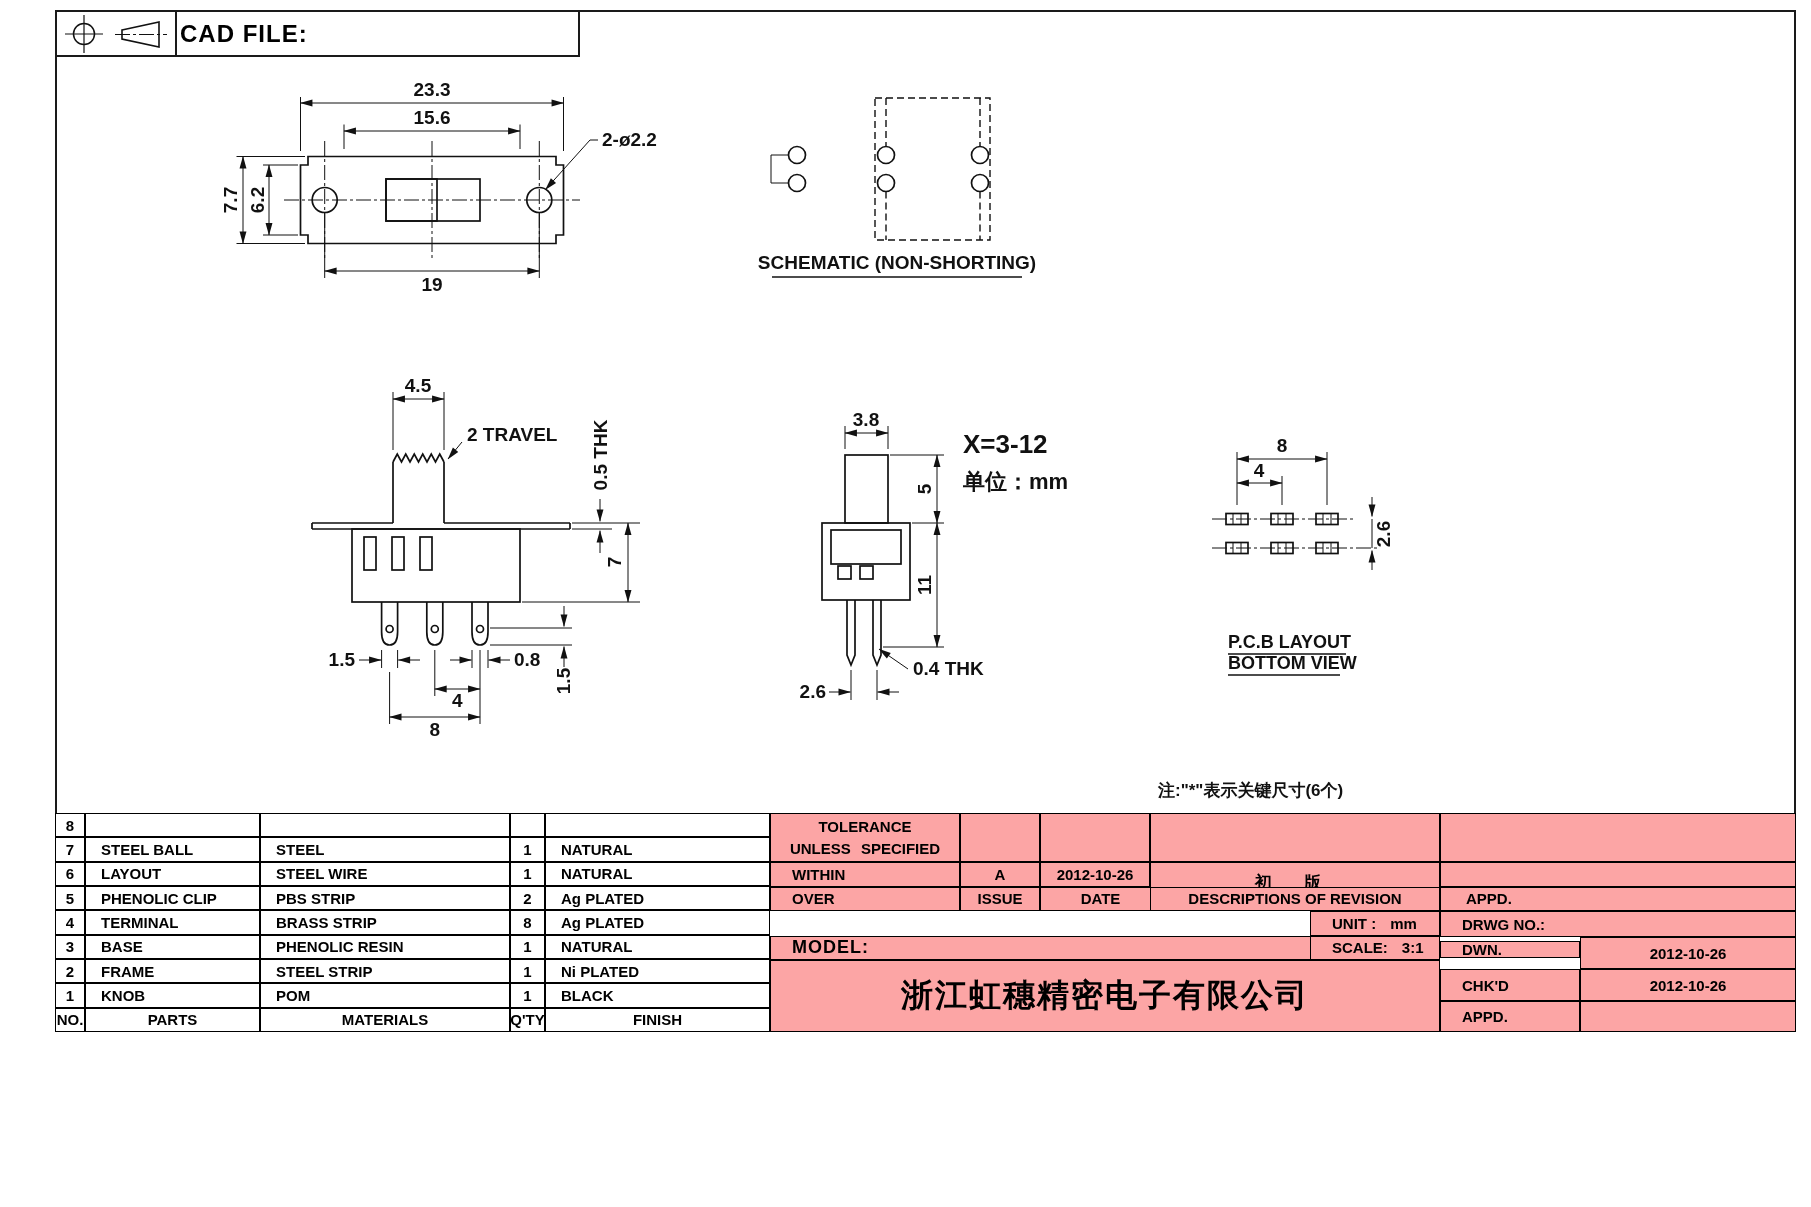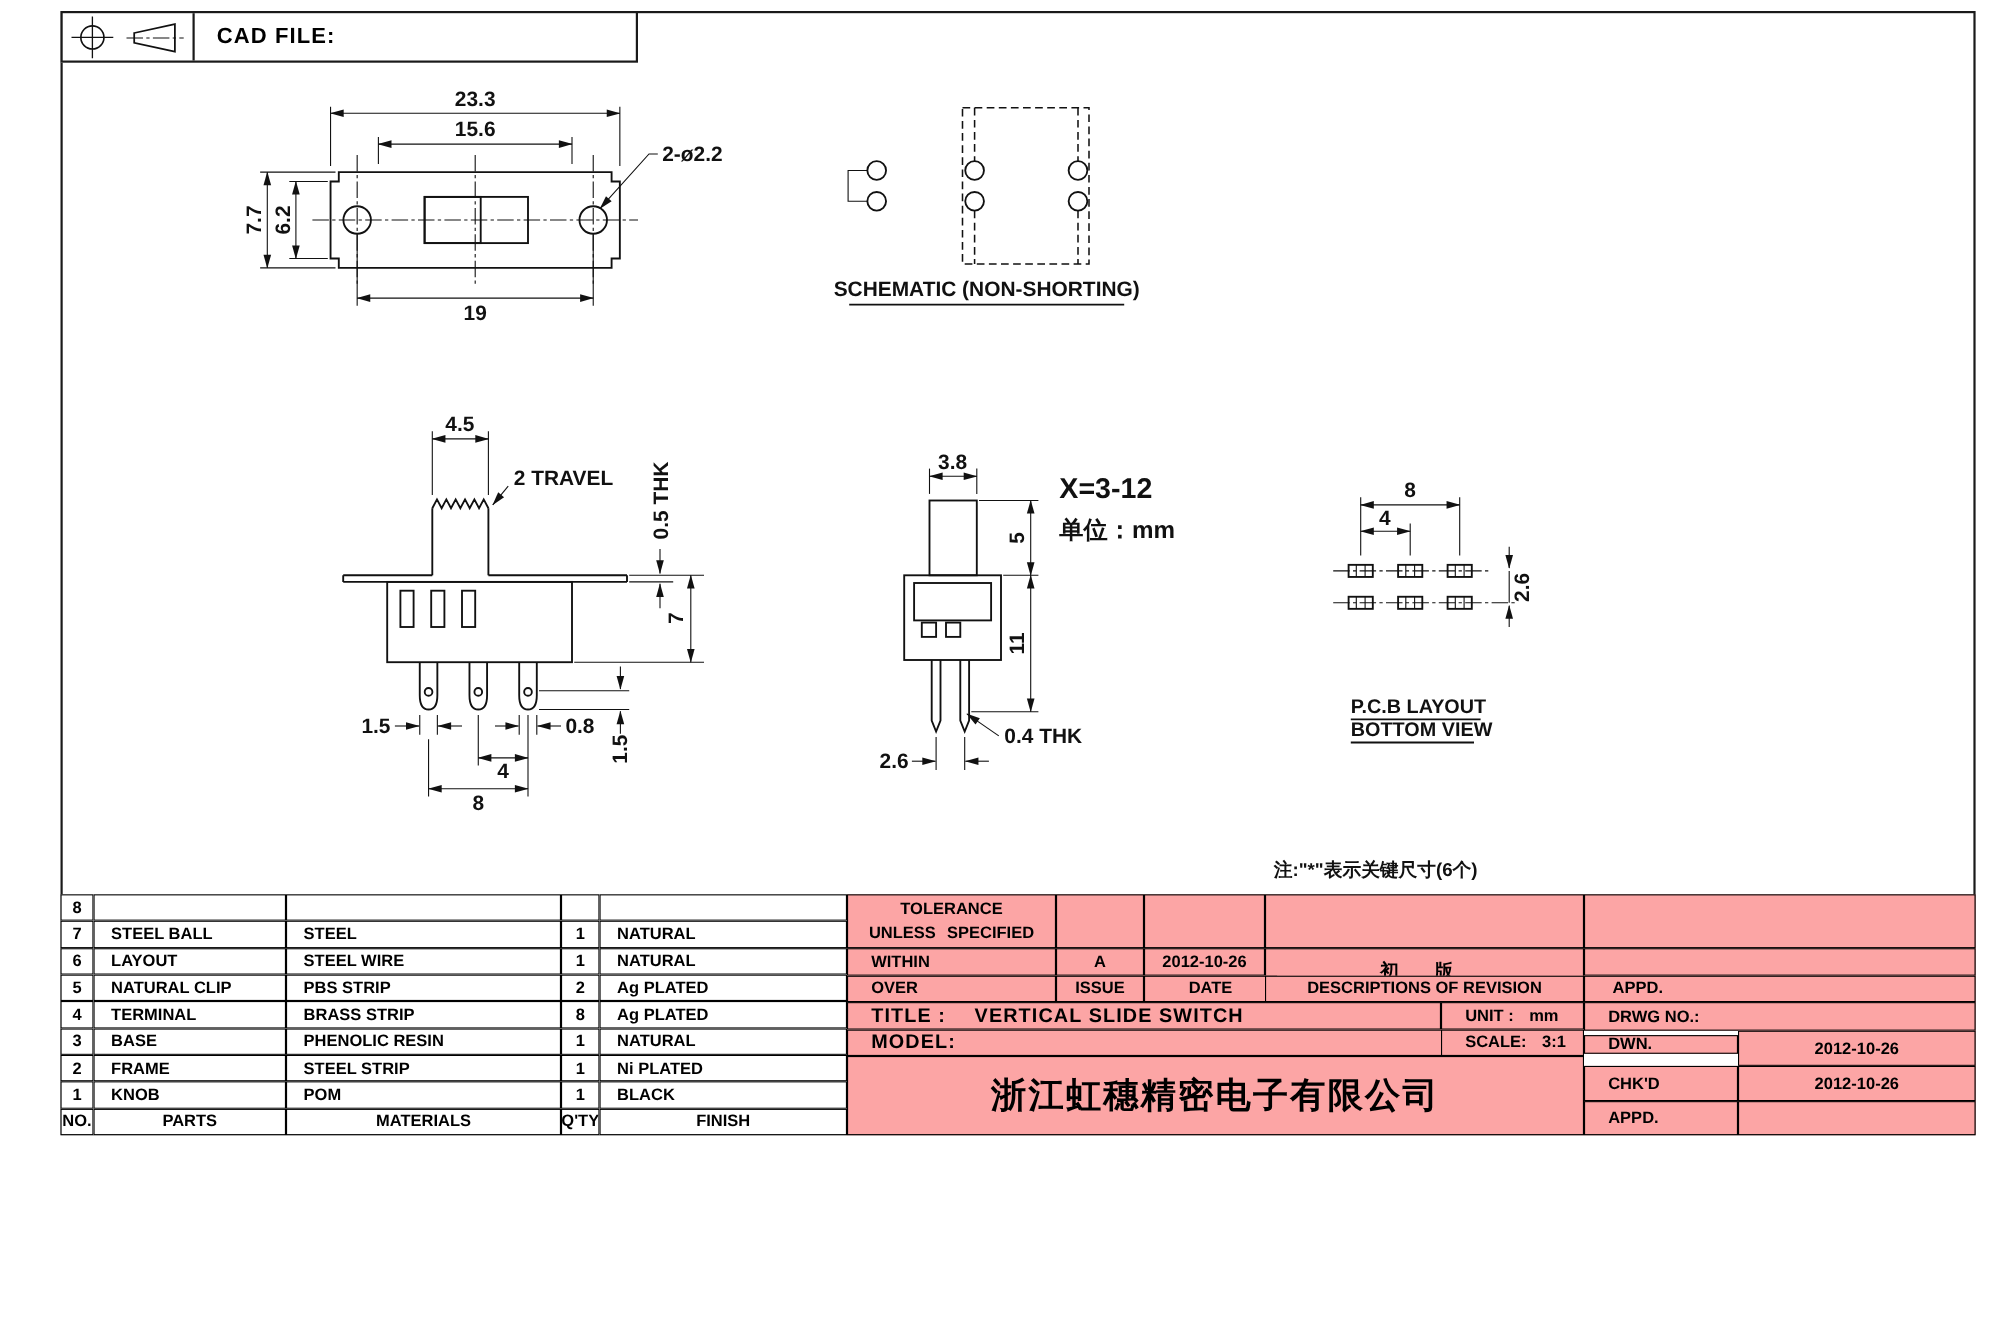--- a/index.html
+++ b/index.html
@@ -2,21 +2,21 @@
 <html><head>
 <meta charset="utf-8">
 <style>
   *{box-sizing:border-box;margin:0;padding:0}
   html,body{background:#ffffff}
   .sheet{position:relative;width:1811px;height:1207px;background:#fff;color:#000;
          font-family:"Liberation Sans",sans-serif;overflow:hidden}
   .border-rect{position:absolute;left:55px;top:10px;width:1741px;height:1022px;border:2px solid #1a1a1a}
   .cad-box{position:absolute;left:55px;top:10px;width:525px;height:47px;border:2px solid #1a1a1a;display:flex;background:#fff}
   .cad-sym{width:120px;height:100%;border-right:2px solid #1a1a1a;display:flex;align-items:center;justify-content:center}
-  .cad-label{flex:1;display:flex;align-items:center;padding-left:20px;font-weight:bold;font-size:20px;letter-spacing:1px}
+  .cad-label{flex:1;display:flex;align-items:center;padding-left:3px;font-weight:bold;font-size:24px;letter-spacing:1px}
   svg.drawing{position:absolute;left:0;top:0}
 
   
   .ol{stroke:#111;stroke-width:1.7;fill:none}
   .tl{stroke:#111;stroke-width:1;fill:none}
   .cl{stroke:#111;stroke-width:1;fill:none;stroke-dasharray:15 3 3 3}
   .dl{stroke:#111;stroke-width:1.4;fill:none;stroke-dasharray:7 4}
   text.dim{font-family:"Liberation Sans",sans-serif;font-weight:bold;font-size:19px;fill:#111}
   text.mid{text-anchor:middle}
   text.end{text-anchor:end}
@@ -288,21 +288,21 @@
     <div class="pc-c">1</div>
     <div class="pc-l">NATURAL</div>
 
     <div class="pc-c">6</div>
     <div class="pc-l">LAYOUT</div>
     <div class="pc-l">STEEL WIRE</div>
     <div class="pc-c">1</div>
     <div class="pc-l">NATURAL</div>
 
     <div class="pc-c">5</div>
-    <div class="pc-l">NATURAL CLIP</div>
+    <div class="pc-l">PHENOLIC CLIP</div>
     <div class="pc-l">PBS STRIP</div>
     <div class="pc-c">2</div>
     <div class="pc-l">Ag PLATED</div>
 
     <div class="pc-c">4</div>
     <div class="pc-l">TERMINAL</div>
     <div class="pc-l">BRASS STRIP</div>
     <div class="pc-c">8</div>
     <div class="pc-l">Ag PLATED</div>
 
@@ -347,25 +347,20 @@
     <div class="cell cc" style="left:190px;top:49px;width:80px;height:24.5px">A</div>
     <div class="cell cc" style="left:270px;top:49px;width:110px;height:24.5px">2012-10-26</div>
     <div class="cell cc rev-desc" style="left:380px;top:49px;width:290px;height:40px">初 版</div>
     <div class="cell" style="left:670px;top:49px;width:356px;height:24.5px"></div>
 
     <div class="cell cc" style="left:190px;top:73.5px;width:80px;height:24.5px">ISSUE</div>
     <div class="cell cc" style="left:270px;top:73.5px;width:121px;height:24.5px">DATE</div>
     <div class="cell cc" style="left:380px;top:73.5px;width:290px;height:24.5px">DESCRIPTIONS OF REVISION</div>
     <div class="cell" style="left:670px;top:73.5px;width:356px;height:24.5px;padding-left:25px">APPD.</div>
 
-    <div class="cell cl-pad title-cell" style="left:0;top:98px;width:540px;height:24.5px">
-      <span>TITLE :</span>
-      <span class="gap"></span>
-      <span>VERTICAL SLIDE SWITCH</span>
-    </div>
     <div class="cell cl-pad unit-cell" style="left:540px;top:98px;width:130px;height:24.5px">
       <span>UNIT :</span>
       <span class="gap"></span>
       <span>mm</span>
     </div>
     <div class="cell cl-pad" style="left:670px;top:98px;width:356px;height:26px">DRWG NO.:</div>
 
     <div class="cell cl-pad title-cell" style="left:0;top:122.5px;width:644px;height:24.5px">MODEL:</div>
     <div class="cell cl-pad scale-cell" style="left:540px;top:122.5px;width:130px;height:24.5px">
       <span>SCALE:</span>

